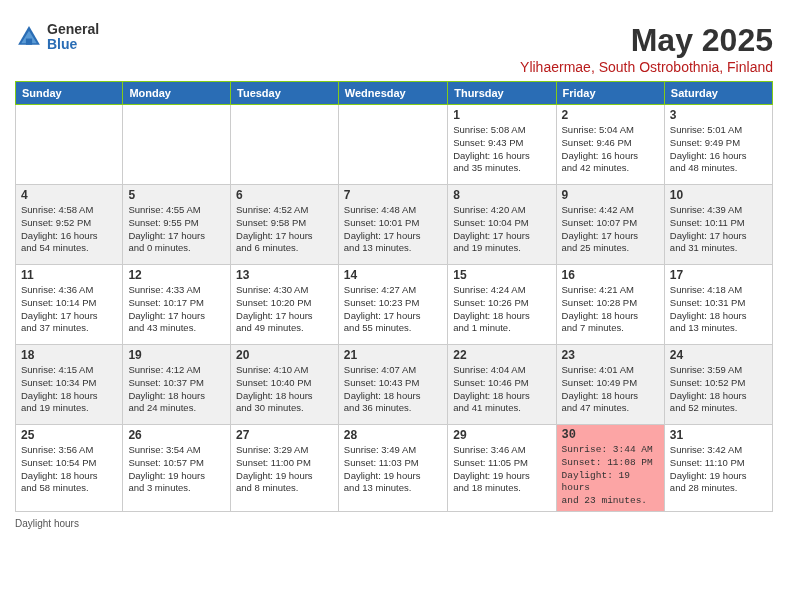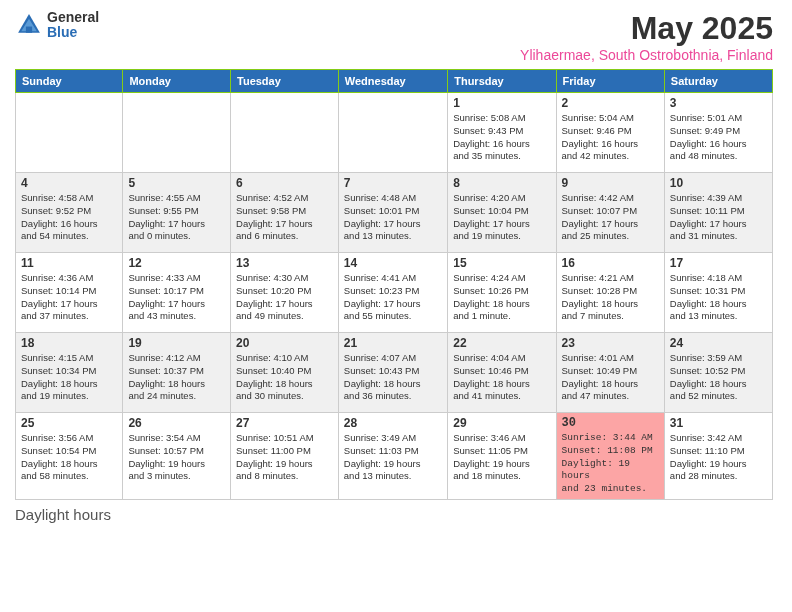--- a/index.html
+++ b/index.html
@@ -6,21 +6,21 @@
     body {
       width: 792px;
       height: 612px;
       font-family: Arial, sans-serif;
       background: #fff;
       overflow: hidden;
     }
     .page {
       width: 788px;
       height: 612px;
-      padding: 10px 15px;
+      padding: 22px 15px;
     }
     .header {
       display: flex;
       align-items: flex-start;
       justify-content: space-between;
       margin-bottom: 6px;
     }
     .logo {
       display: flex;
       align-items: center;
@@ -48,21 +48,21 @@
     .title-block {
       text-align: right;
     }
     .month-title {
       font-size: 32px;
       font-weight: bold;
       color: #333;
     }
     .subtitle {
       font-size: 14px;
-      color: #ec4899;
+      color: #b91c1c;
     }
     .calendar {
       width: 100%;
       border-collapse: collapse;
       font-size: 10px;
     }
     .calendar th {
       background-color: #2a6db5;
       color: #fff;
       text-align: left;
@@ -233,21 +233,21 @@
           </td>
           <td style="background: rgb(255, 255, 255);">
             <span class="day-num">13</span>
             <div class="day-info" style="white-space: pre-line;">Sunrise: 4:30 AM
 Sunset: 10:20 PM
 Daylight: 17 hours
 and 49 minutes.</div>
           </td>
           <td style="background: rgb(255, 255, 255);">
             <span class="day-num">14</span>
-            <div class="day-info" style="white-space: pre-line;">Sunrise: 4:41 AM
+            <div class="day-info" style="white-space: pre-line;">Sunrise: 4:27 AM
 Sunset: 10:23 PM
 Daylight: 17 hours
 and 55 minutes.</div>
           </td>
           <td style="background: rgb(255, 255, 255);">
             <span class="day-num">15</span>
             <div class="day-info" style="white-space: pre-line;">Sunrise: 4:24 AM
 Sunset: 10:26 PM
 Daylight: 18 hours
 and 1 minute.</div>
@@ -328,21 +328,21 @@
           </td>
           <td style="background: rgb(255, 255, 255);">
             <span class="day-num">26</span>
             <div class="day-info" style="white-space: pre-line;">Sunrise: 3:54 AM
 Sunset: 10:57 PM
 Daylight: 19 hours
 and 3 minutes.</div>
           </td>
           <td style="background: rgb(255, 255, 255);">
             <span class="day-num">27</span>
-            <div class="day-info" style="white-space: pre-line;">Sunrise: 10:51 AM
+            <div class="day-info" style="white-space: pre-line;">Sunrise: 3:29 AM
 Sunset: 11:00 PM
 Daylight: 19 hours
 and 8 minutes.</div>
           </td>
           <td style="background: rgb(255, 255, 255);">
             <span class="day-num">28</span>
             <div class="day-info" style="white-space: pre-line;">Sunrise: 3:49 AM
 Sunset: 11:03 PM
 Daylight: 19 hours
 and 13 minutes.</div>
@@ -365,14 +365,14 @@
             <span class="day-num">31</span>
             <div class="day-info" style="white-space: pre-line;">Sunrise: 3:42 AM
 Sunset: 11:10 PM
 Daylight: 19 hours
 and 28 minutes.</div>
           </td>
         </tr>
       </tbody>
   </table>
 
-  <div style="margin-top:6px; font-size:15px; color:#555;">Daylight hours</div>
+  <div style="margin-top:6px; font-size:10px; color:#555;">Daylight hours</div>
 </div>
 
 </body></html>

